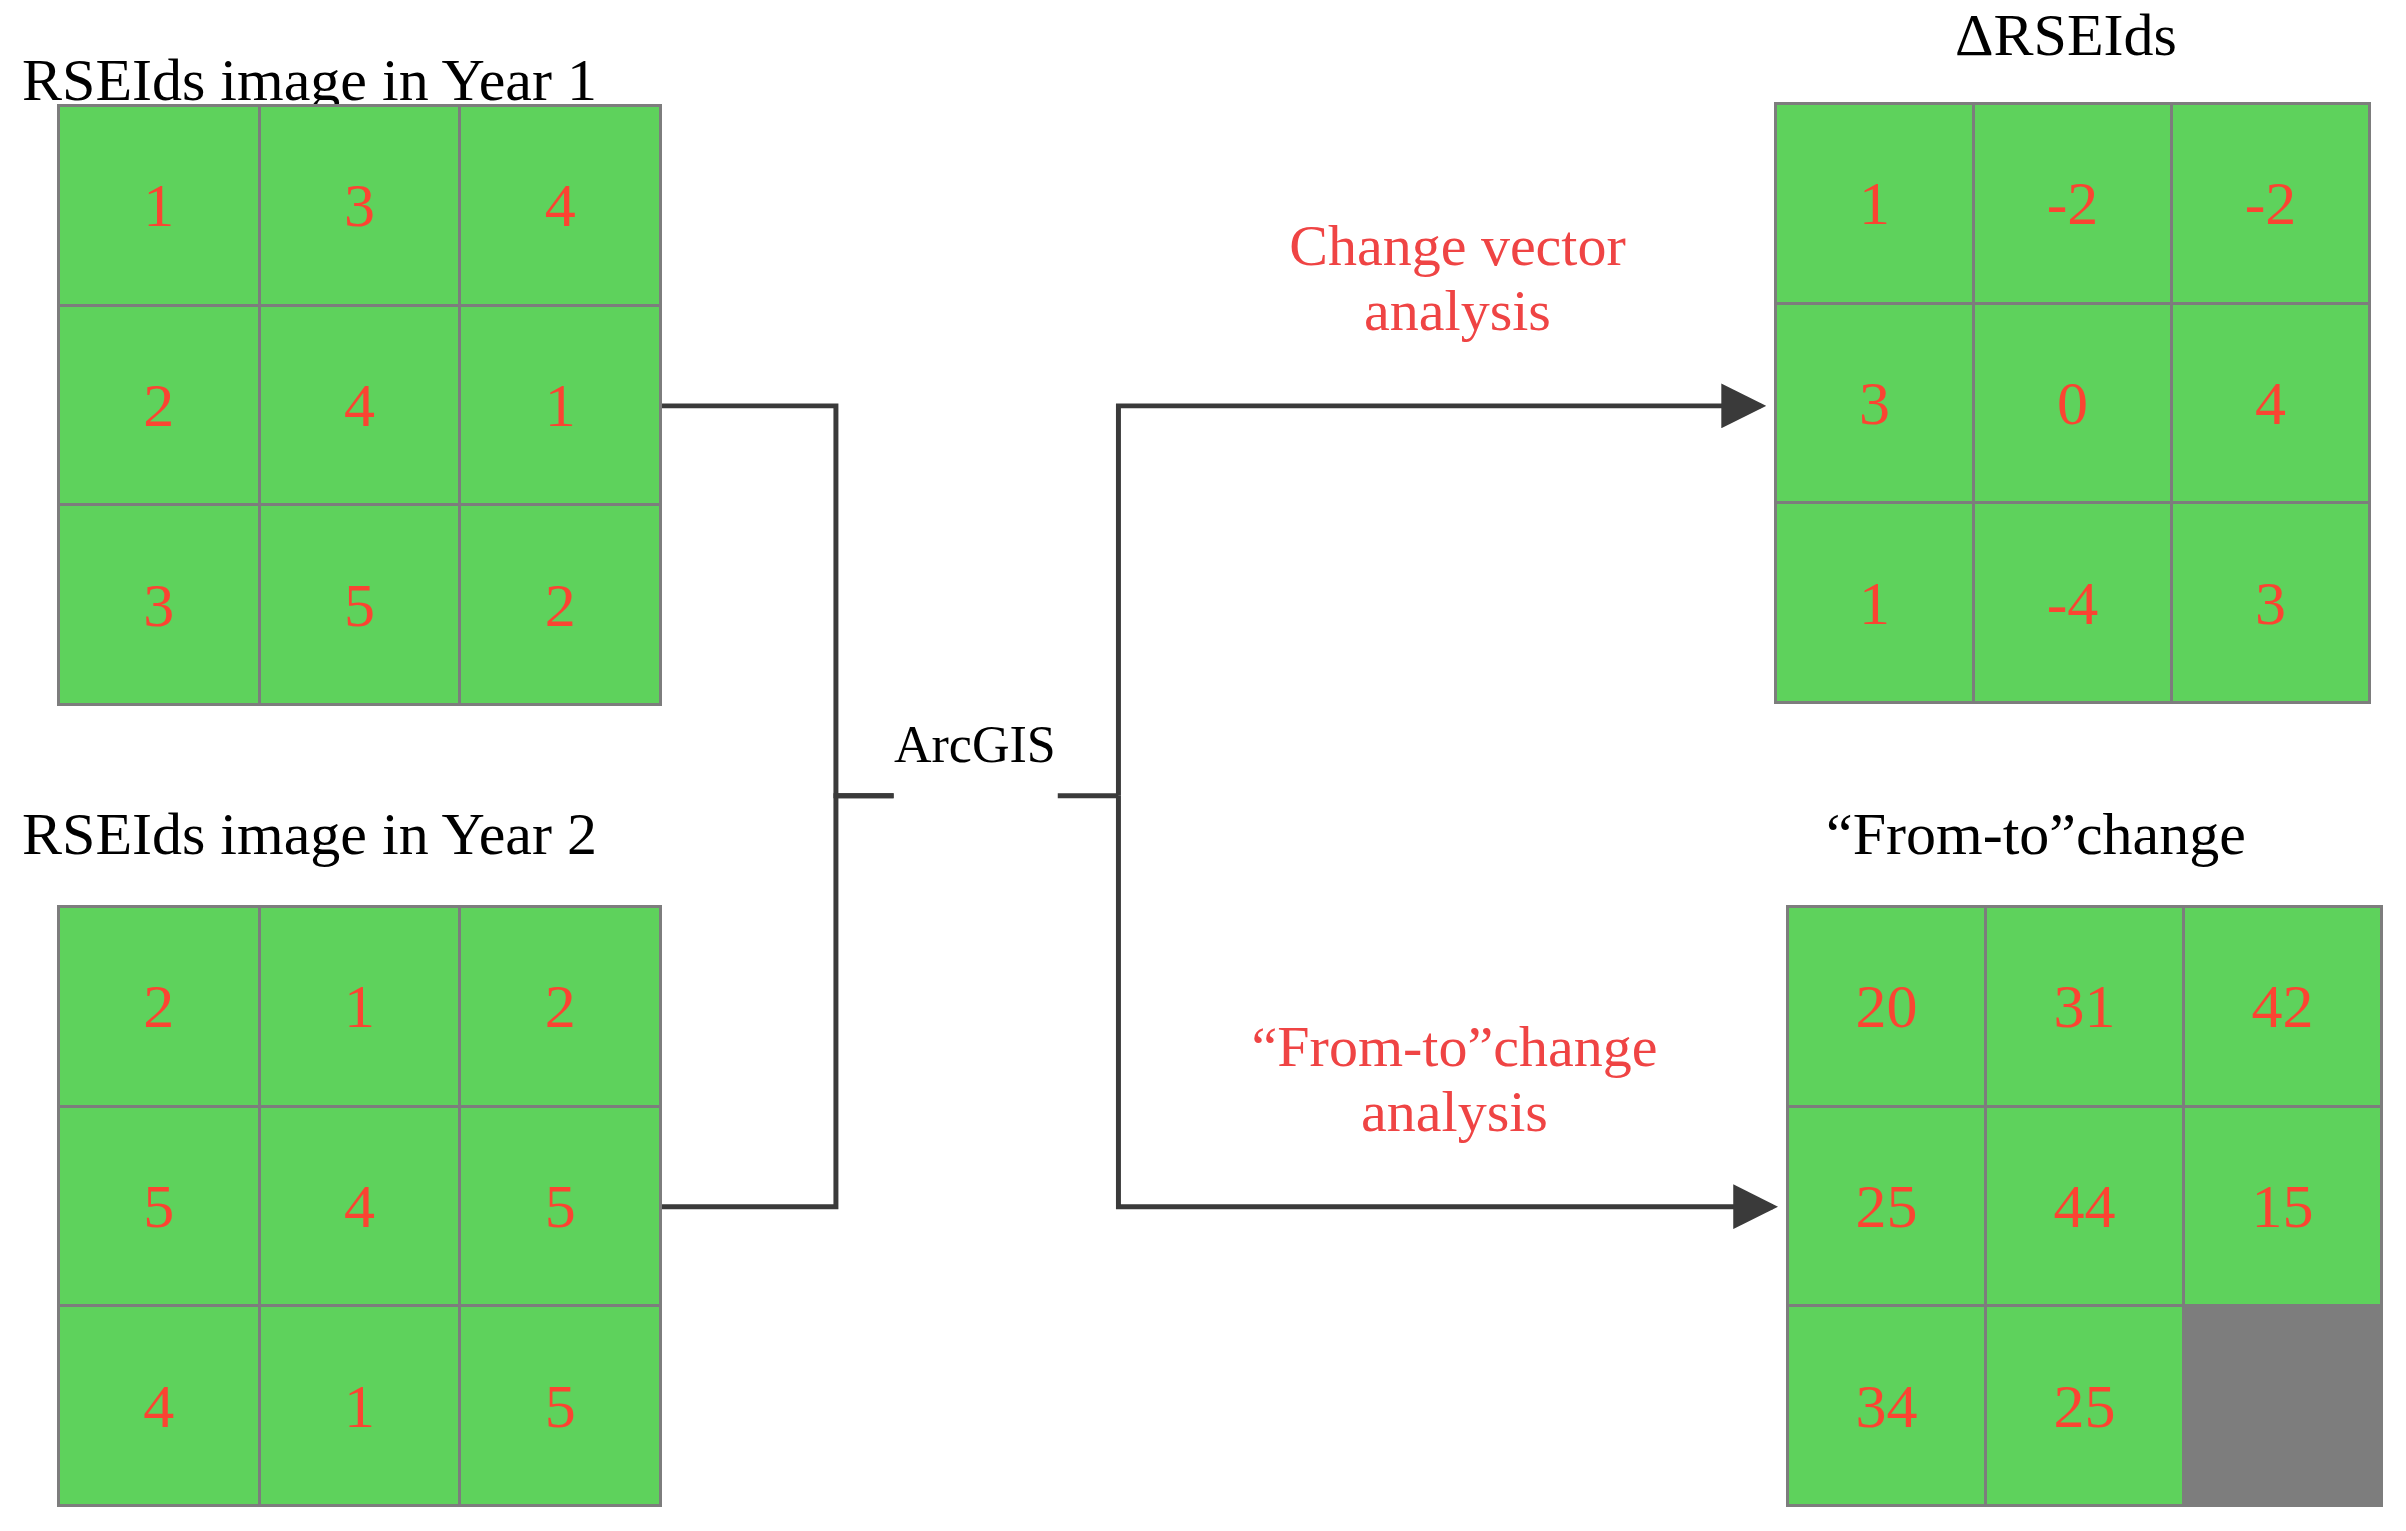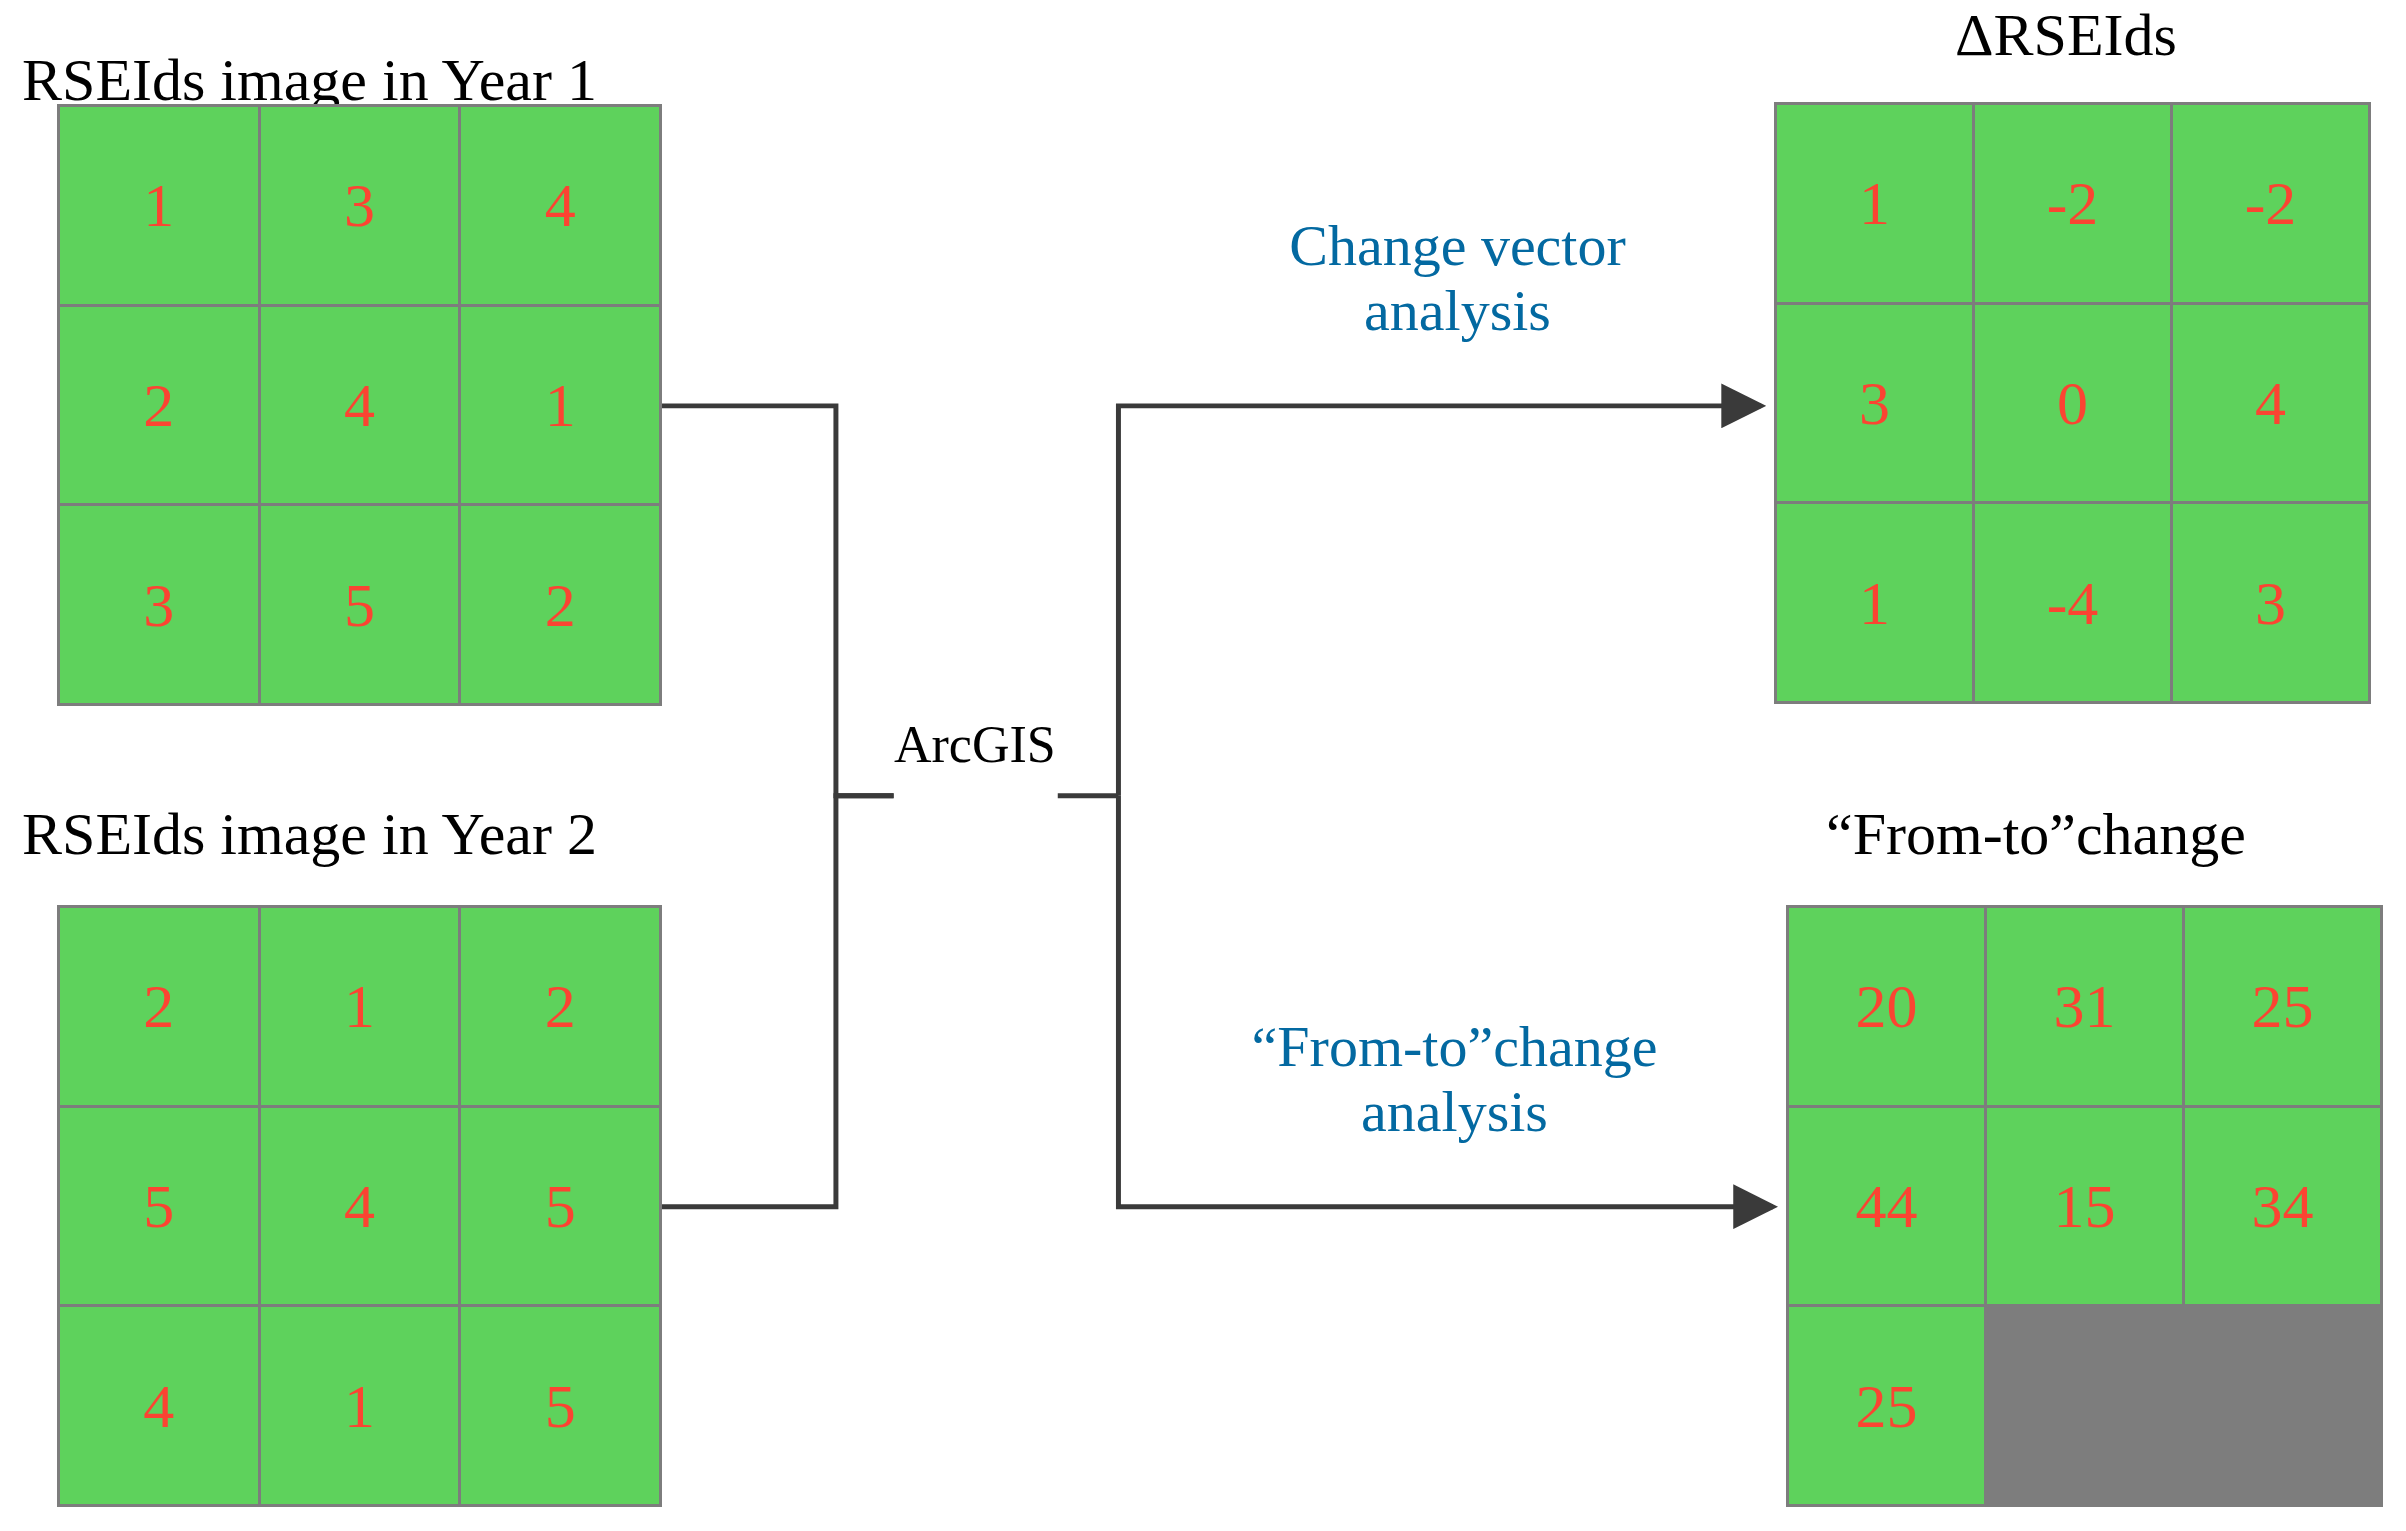--- a/index.html
+++ b/index.html
@@ -57,21 +57,21 @@
     left: 0;
     top: 0;
     width: 2407px;
     height: 1531px;
     pointer-events: none;
   }
 
   
   .edge-label {
     position: absolute;
-    color: #0369a1;
+    color: #ef4444;
     font-size: 58px;
     line-height: 1.12;
     text-align: center;
     font-family: "Liberation Serif", "DejaVu Serif", serif;
   }
   .proc-label {
     position: absolute;
     color: #000000;
     font-size: 52px;
     line-height: 1;
@@ -142,20 +142,21 @@
     <div class="cell">0</div>
     <div class="cell">4</div>
     <div class="cell">1</div>
     <div class="cell">-4</div>
     <div class="cell">3</div>
   </div>
 
   <div class="grid" style="left:1786px; top:905px; width:597px; height:602px;">
     <div class="cell">20</div>
     <div class="cell">31</div>
+    <div class="cell">42</div>
     <div class="cell">25</div>
     <div class="cell">44</div>
     <div class="cell">15</div>
     <div class="cell">34</div>
     <div class="cell">25</div>
   </div>
 
   <div class="proc-label" style="left:894px; top:719px;">ArcGIS</div>
 
   <div class="edge-label" style="left:1164px; top:214px; width:587px;">

